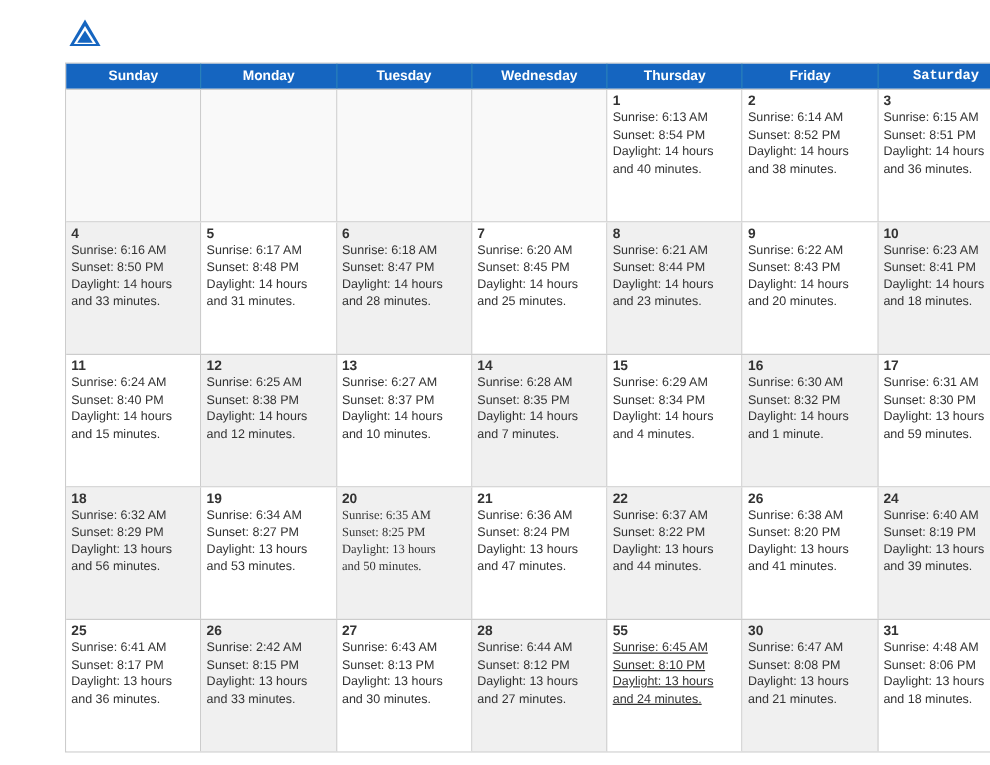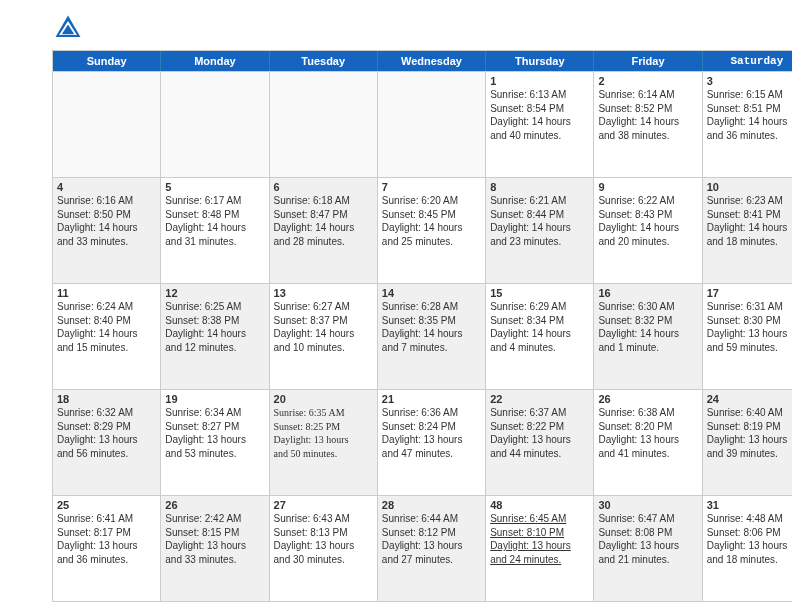--- a/index.html
+++ b/index.html
@@ -352,21 +352,21 @@
 and 30 minutes.</div>
           </div>
           <div class="cal-cell shaded">
             <div class="day-num">28</div>
             <div class="day-info" style="white-space: pre-line;">Sunrise: 6:44 AM
 Sunset: 8:12 PM
 Daylight: 13 hours
 and 27 minutes.</div>
           </div>
           <div class="cal-cell">
-            <div class="day-num">48</div>
+            <div class="day-num">55</div>
             <div class="day-info" style="white-space: pre-line; text-decoration: underline;">Sunrise: 6:45 AM
 Sunset: 8:10 PM
 Daylight: 13 hours
 and 24 minutes.</div>
           </div>
           <div class="cal-cell shaded">
             <div class="day-num">30</div>
             <div class="day-info" style="white-space: pre-line;">Sunrise: 6:47 AM
 Sunset: 8:08 PM
 Daylight: 13 hours

